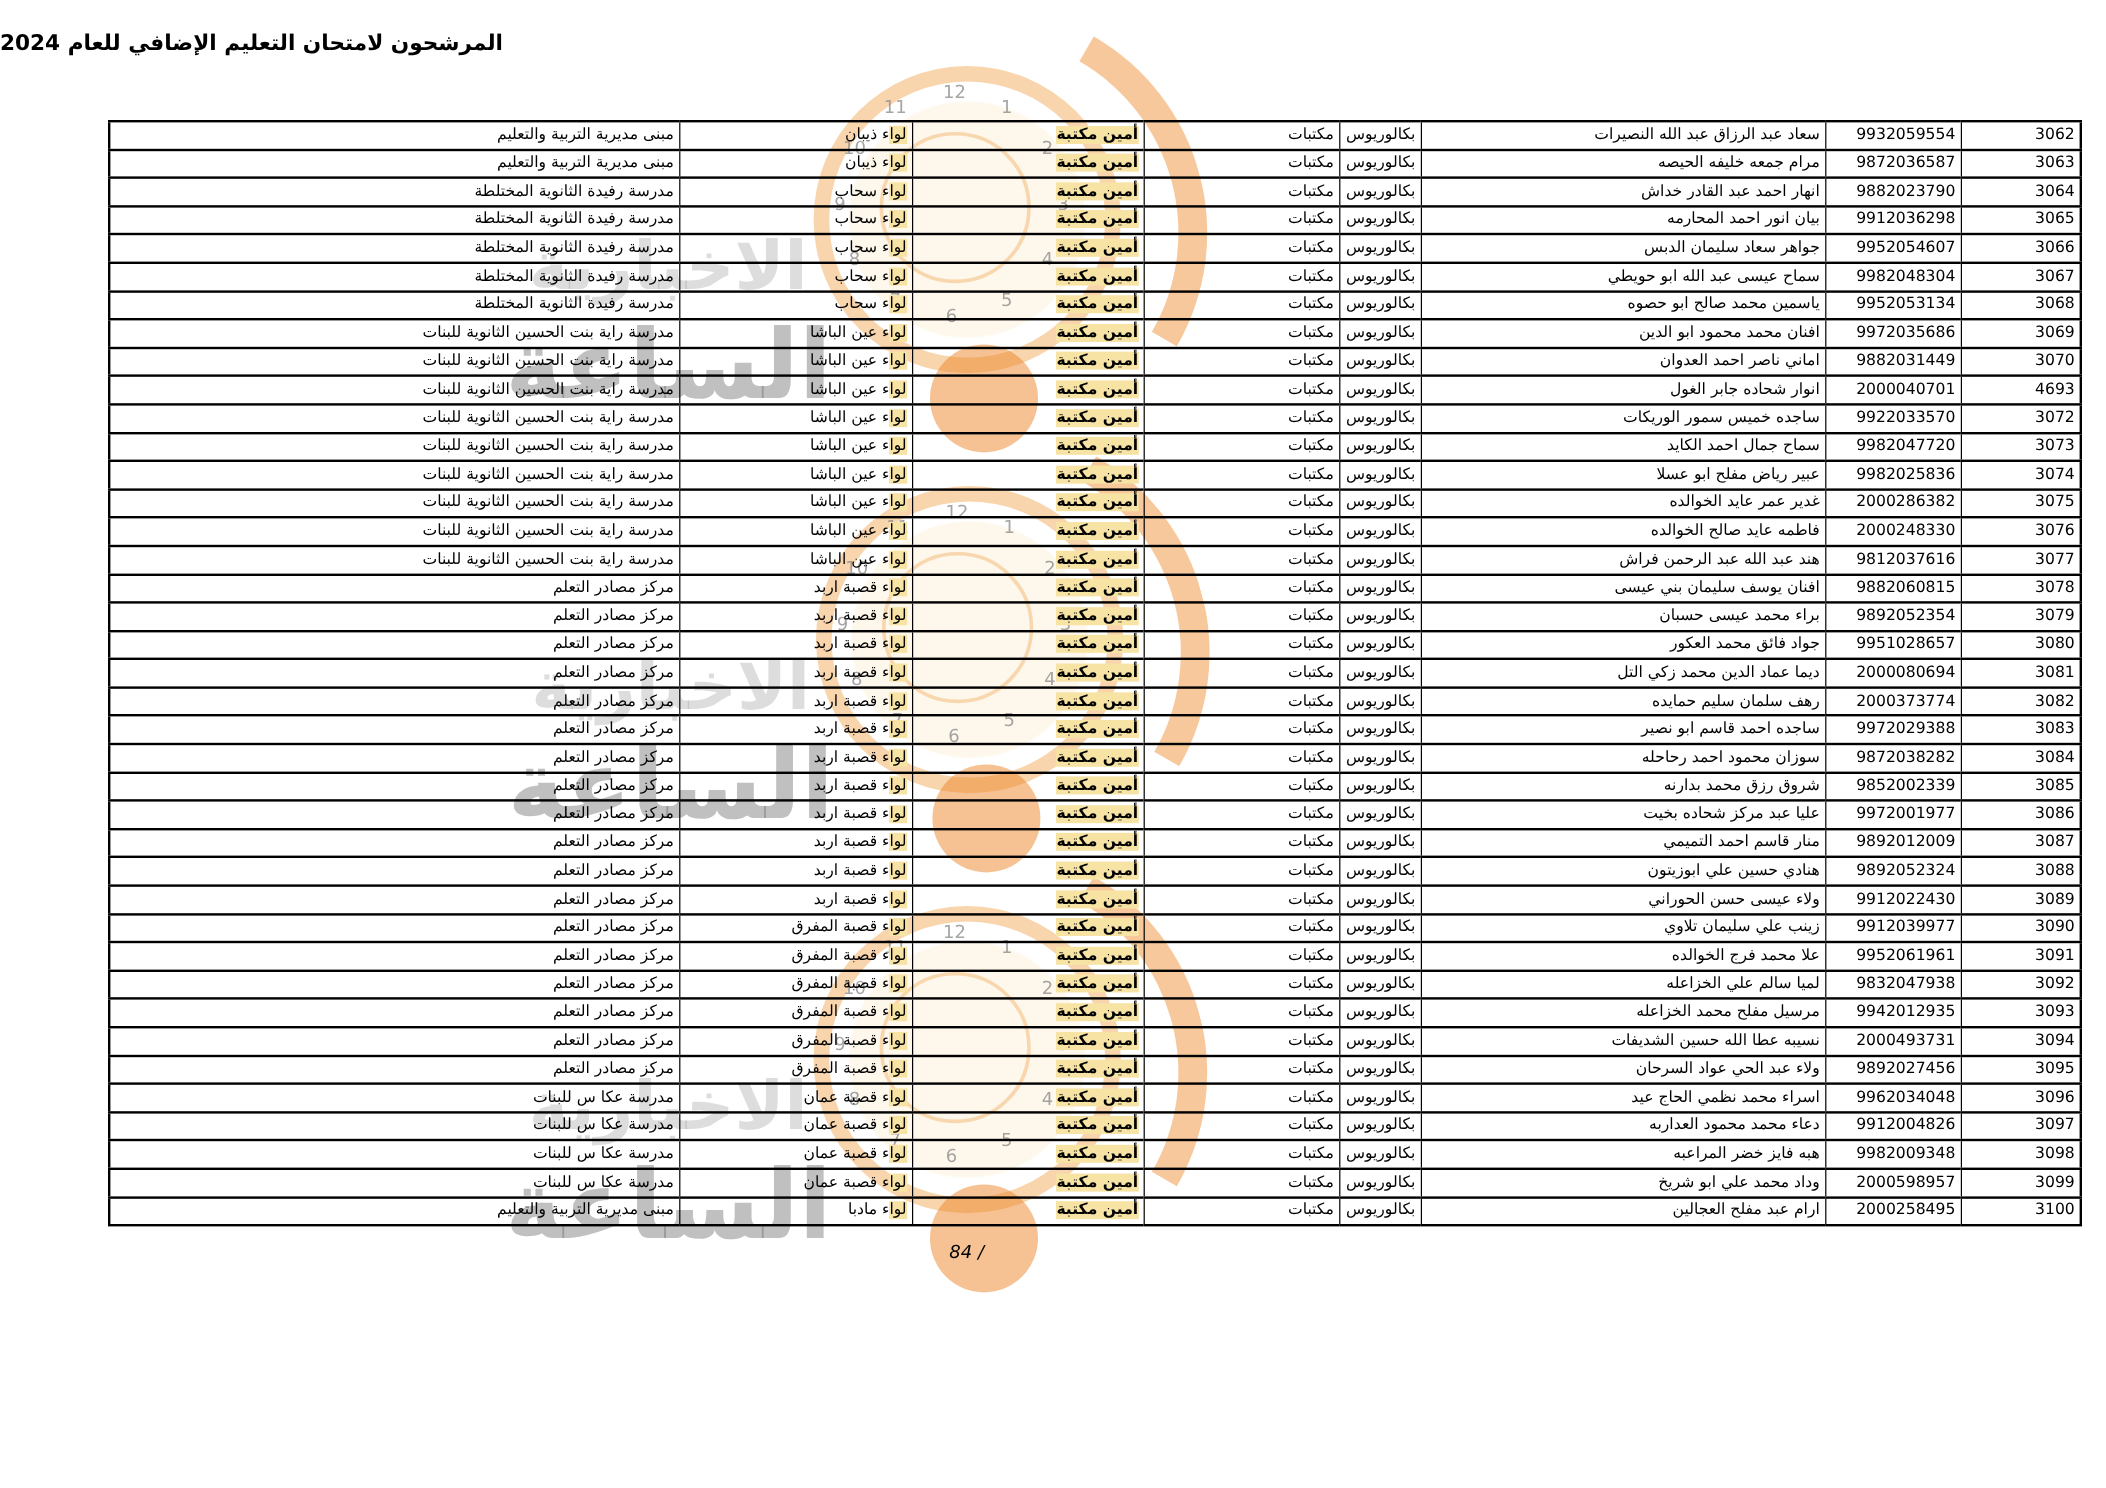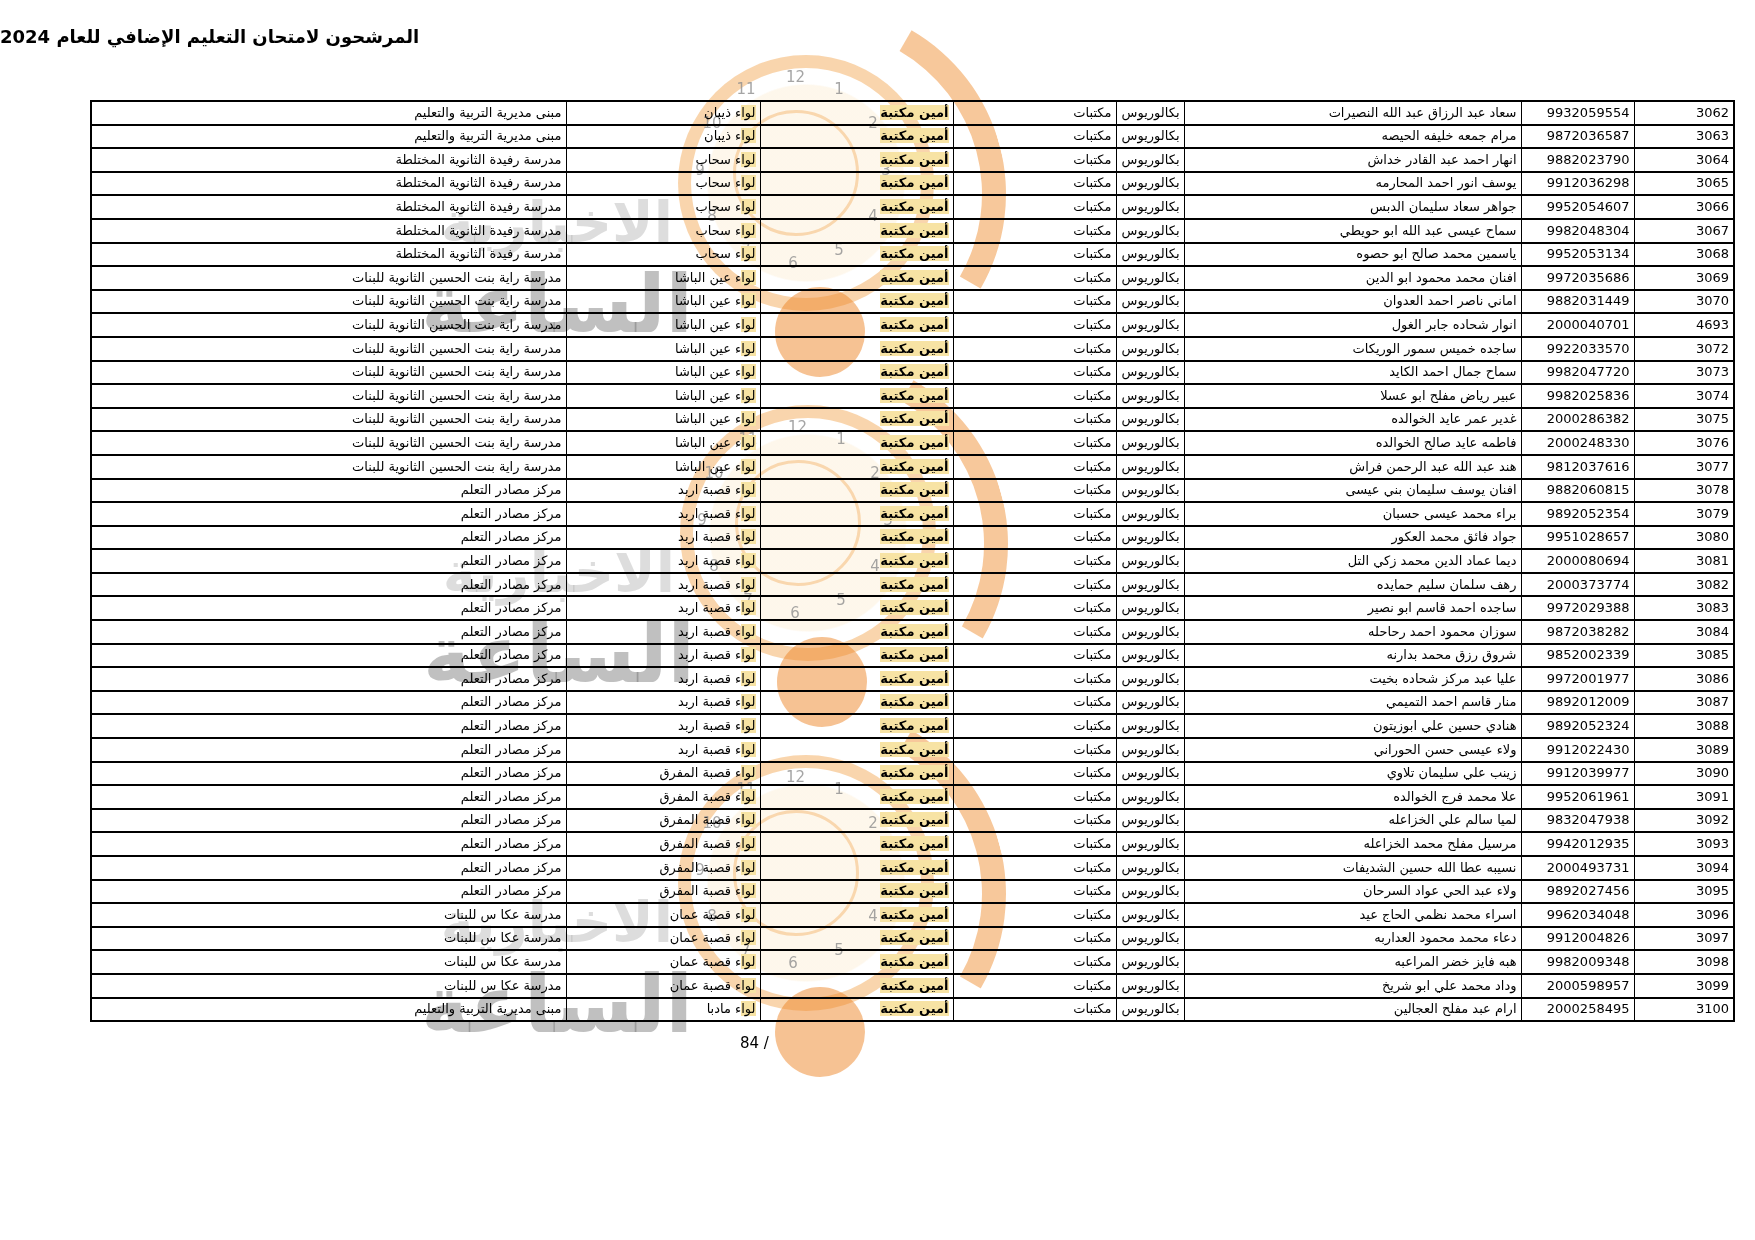--- a/index.html
+++ b/index.html
@@ -39,21 +39,21 @@
   .wm-numbers span:nth-child(11){left:63px; top:29px;}
   .wm-numbers span:nth-child(12){left:110px;top:17px;text-align:right;}
   .wm-brand2{position:absolute; right:350px; top:250px; font-size:56px; font-weight:bold;
     color:rgba(150,150,150,.32); white-space:nowrap;margin-left:48px;}
   .wm-brand1{position:absolute; right:330px; top:318px; font-size:80px; font-weight:bold;
     color:rgba(105,105,105,.42); white-space:nowrap;}
   
   .title{position:absolute; top:26px; left:0; right:0; z-index:2;
     text-align:left; font-size:18px; font-weight:bold;}
   .footer{position:absolute; top:1034px; left:740px; width:80px; z-index:2;
-    text-align:left; font-size:15px; direction:ltr;}
+    text-align:right; font-size:15px; direction:ltr;font-style:italic;}
   
   table.cands{position:absolute; top:100px; right:20px; z-index:1;
     width:1643px; border-collapse:collapse; table-layout:fixed;
     border:2px solid #000; background:transparent;}
   table.cands td{
     border:1px solid #000; border-top-width:2px; border-bottom-width:2px;
     height:21.6px; line-height:1.1; padding:0 4px 0 2px;
     font-size:13px; text-align:right; vertical-align:middle;
     white-space:nowrap; overflow:hidden; background:transparent;}
   td.c-serial{padding-left:8px; padding-right:10px;}
@@ -178,21 +178,21 @@
         <td class="c-name">انهار احمد عبد القادر خداش</td>
         <td class="c-qual">بكالوريوس</td>
         <td class="c-spec">مكتبات</td>
         <td class="c-job"><mark>أمين مكتبة</mark></td>
         <td class="c-district"><mark>لوا</mark>ء سحاب</td>
         <td class="c-school">مدرسة رفيدة الثانوية المختلطة</td>
       </tr>
         <tr>
         <td class="c-serial">3065</td>
         <td class="c-id">9912036298</td>
-        <td class="c-name">يوسف انور احمد المحارمه</td>
+        <td class="c-name">بيان انور احمد المحارمه</td>
         <td class="c-qual">بكالوريوس</td>
         <td class="c-spec">مكتبات</td>
         <td class="c-job"><mark>أمين مكتبة</mark></td>
         <td class="c-district"><mark>لوا</mark>ء سحاب</td>
         <td class="c-school">مدرسة رفيدة الثانوية المختلطة</td>
       </tr>
         <tr>
         <td class="c-serial">3066</td>
         <td class="c-id">9952054607</td>
         <td class="c-name">جواهر سعاد سليمان الدبس</td>

